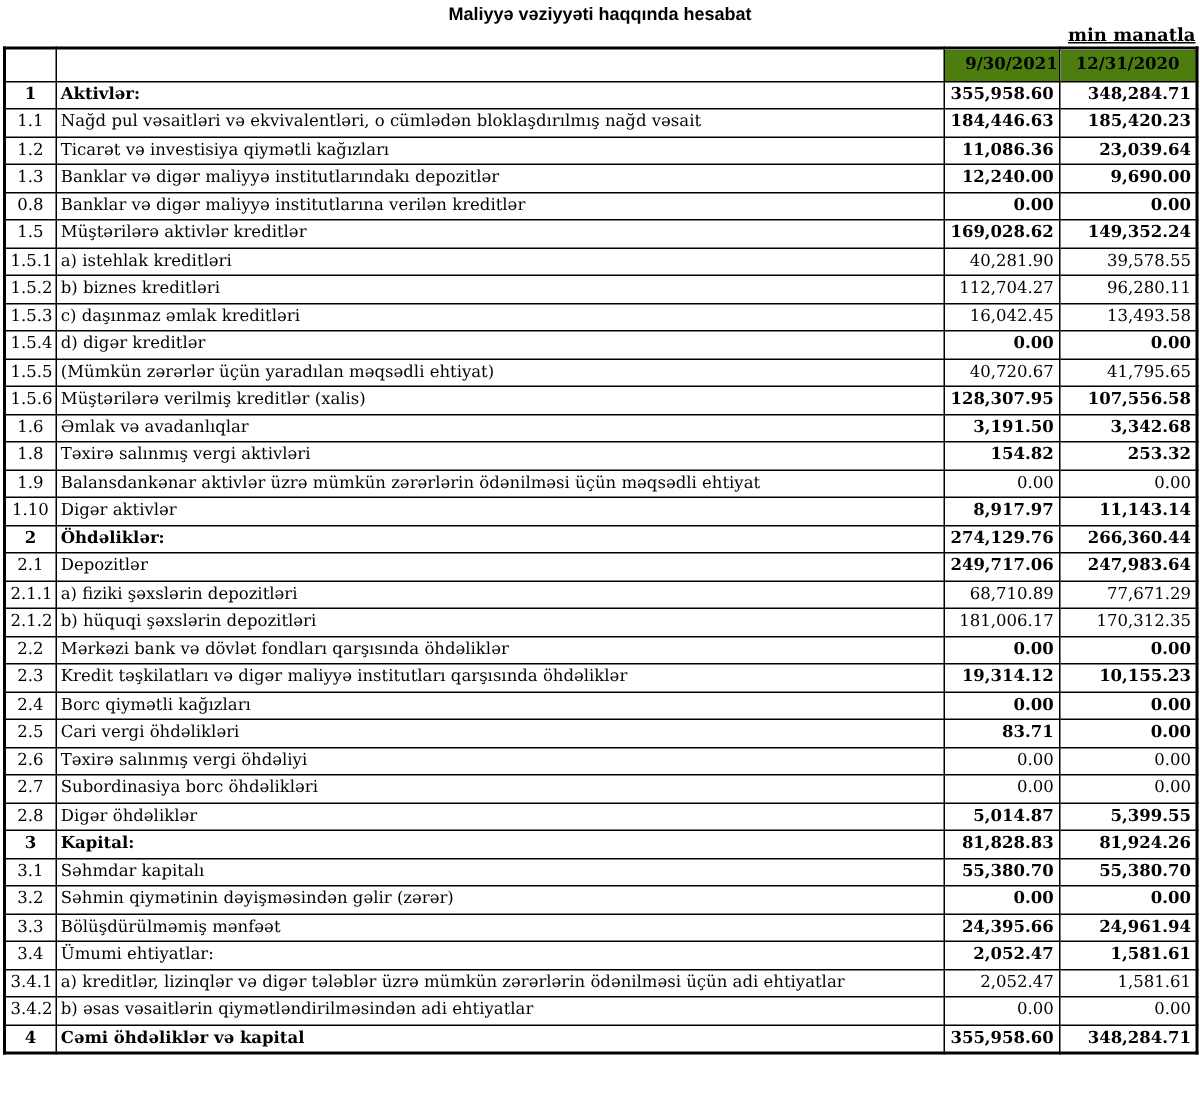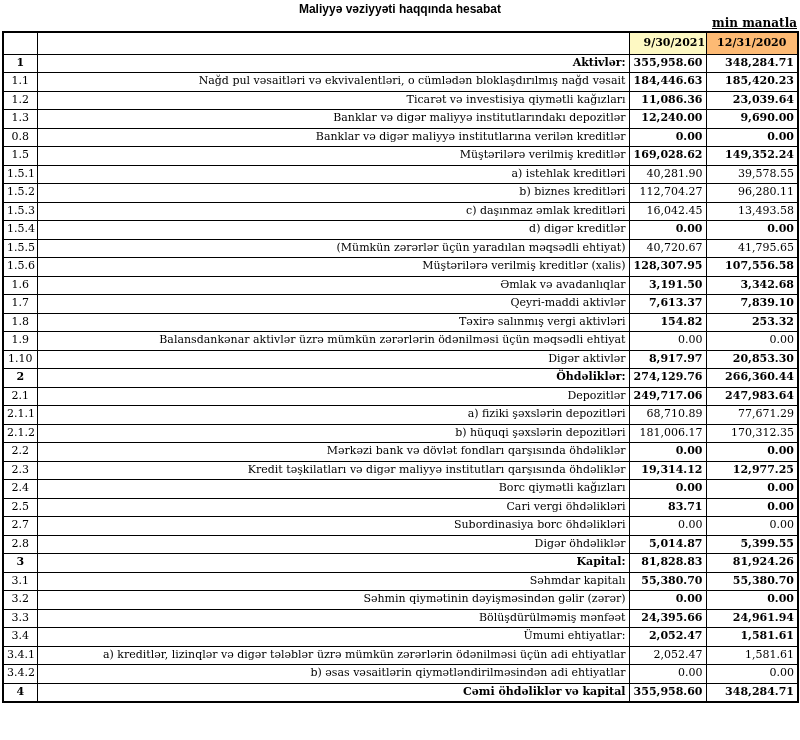--- a/index.html
+++ b/index.html
@@ -38,21 +38,21 @@
   }
   thead tr{height:22px;}
   tbody tr{height:18.5px;}
   th.date-cell{
     background:#FFFF00;
     font-weight:bold;
     text-align:center;
     font-size:12px;
   }
   td.num{text-align:center;}
-  td.lbl{text-align:right;padding-left:4px;}
+  td.lbl{text-align:left;padding-left:4px;}
   td.val{text-align:right;padding-right:4px;}
   .b{font-weight:bold;}
 </style>
 </head>
 <body>
 
 <div class="page">
 
   <div class="title">Maliyyə vəziyyəti haqqında hesabat</div>
 
@@ -62,22 +62,22 @@
     <colgroup>
       <col style="width:34px">
       <col style="width:592px">
       <col style="width:77px">
       <col style="width:92px">
     </colgroup>
     <thead>
       <tr>
         <th></th>
         <th></th>
-        <th class="date-cell" style="background: #fef9c3; padding-left: 14px;">9/30/2021</th>
-        <th class="date-cell" style="background: #fdba74;">12/31/2020</th>
+        <th class="date-cell" style="background: #4d7c0f; padding-left: 14px;">9/30/2021</th>
+        <th class="date-cell" style="background: #4d7c0f;">12/31/2020</th>
       </tr>
     </thead>
     <tbody id="rows-body">
 
     <tr>
           <td class="num b">1</td>
           <td class="lbl b">Aktivlər:</td>
           <td class="val b">355,958.60</td>
           <td class="val b">348,284.71</td>
         </tr>
@@ -100,21 +100,21 @@
           <td class="val b">9,690.00</td>
         </tr>
         <tr>
           <td class="num">0.8</td>
           <td class="lbl">Banklar və digər maliyyə institutlarına verilən kreditlər</td>
           <td class="val b">0.00</td>
           <td class="val b">0.00</td>
         </tr>
         <tr>
           <td class="num">1.5</td>
-          <td class="lbl">Müştərilərə verilmiş kreditlər</td>
+          <td class="lbl">Müştərilərə aktivlər kreditlər</td>
           <td class="val b">169,028.62</td>
           <td class="val b">149,352.24</td>
         </tr>
         <tr>
           <td class="num">1.5.1</td>
           <td class="lbl">a) istehlak kreditləri</td>
           <td class="val">40,281.90</td>
           <td class="val">39,578.55</td>
         </tr>
         <tr>
@@ -147,42 +147,36 @@
           <td class="val b">128,307.95</td>
           <td class="val b">107,556.58</td>
         </tr>
         <tr>
           <td class="num">1.6</td>
           <td class="lbl">Əmlak və avadanlıqlar</td>
           <td class="val b">3,191.50</td>
           <td class="val b">3,342.68</td>
         </tr>
         <tr>
-          <td class="num">1.7</td>
-          <td class="lbl">Qeyri-maddi aktivlər</td>
-          <td class="val b">7,613.37</td>
-          <td class="val b">7,839.10</td>
-        </tr>
-        <tr>
           <td class="num">1.8</td>
           <td class="lbl">Təxirə salınmış vergi aktivləri</td>
           <td class="val b">154.82</td>
           <td class="val b">253.32</td>
         </tr>
         <tr>
           <td class="num">1.9</td>
           <td class="lbl">Balansdankənar aktivlər üzrə mümkün zərərlərin ödənilməsi üçün məqsədli ehtiyat</td>
           <td class="val">0.00</td>
           <td class="val">0.00</td>
         </tr>
         <tr>
           <td class="num">1.10</td>
           <td class="lbl">Digər aktivlər</td>
           <td class="val b">8,917.97</td>
-          <td class="val b">20,853.30</td>
+          <td class="val b">11,143.14</td>
         </tr>
         <tr>
           <td class="num b">2</td>
           <td class="lbl b">Öhdəliklər:</td>
           <td class="val b">274,129.76</td>
           <td class="val b">266,360.44</td>
         </tr>
         <tr>
           <td class="num">2.1</td>
           <td class="lbl">Depozitlər</td>
@@ -204,33 +198,39 @@
         <tr>
           <td class="num">2.2</td>
           <td class="lbl">Mərkəzi bank və dövlət fondları qarşısında öhdəliklər</td>
           <td class="val b">0.00</td>
           <td class="val b">0.00</td>
         </tr>
         <tr>
           <td class="num">2.3</td>
           <td class="lbl">Kredit təşkilatları və digər maliyyə institutları qarşısında öhdəliklər</td>
           <td class="val b">19,314.12</td>
-          <td class="val b">12,977.25</td>
+          <td class="val b">10,155.23</td>
         </tr>
         <tr>
           <td class="num">2.4</td>
           <td class="lbl">Borc qiymətli kağızları</td>
           <td class="val b">0.00</td>
           <td class="val b">0.00</td>
         </tr>
         <tr>
           <td class="num">2.5</td>
           <td class="lbl">Cari vergi öhdəlikləri</td>
           <td class="val b">83.71</td>
           <td class="val b">0.00</td>
+        </tr>
+        <tr>
+          <td class="num">2.6</td>
+          <td class="lbl">Təxirə salınmış vergi öhdəliyi</td>
+          <td class="val">0.00</td>
+          <td class="val">0.00</td>
         </tr>
         <tr>
           <td class="num">2.7</td>
           <td class="lbl">Subordinasiya borc öhdəlikləri</td>
           <td class="val">0.00</td>
           <td class="val">0.00</td>
         </tr>
         <tr>
           <td class="num">2.8</td>
           <td class="lbl">Digər öhdəliklər</td>

